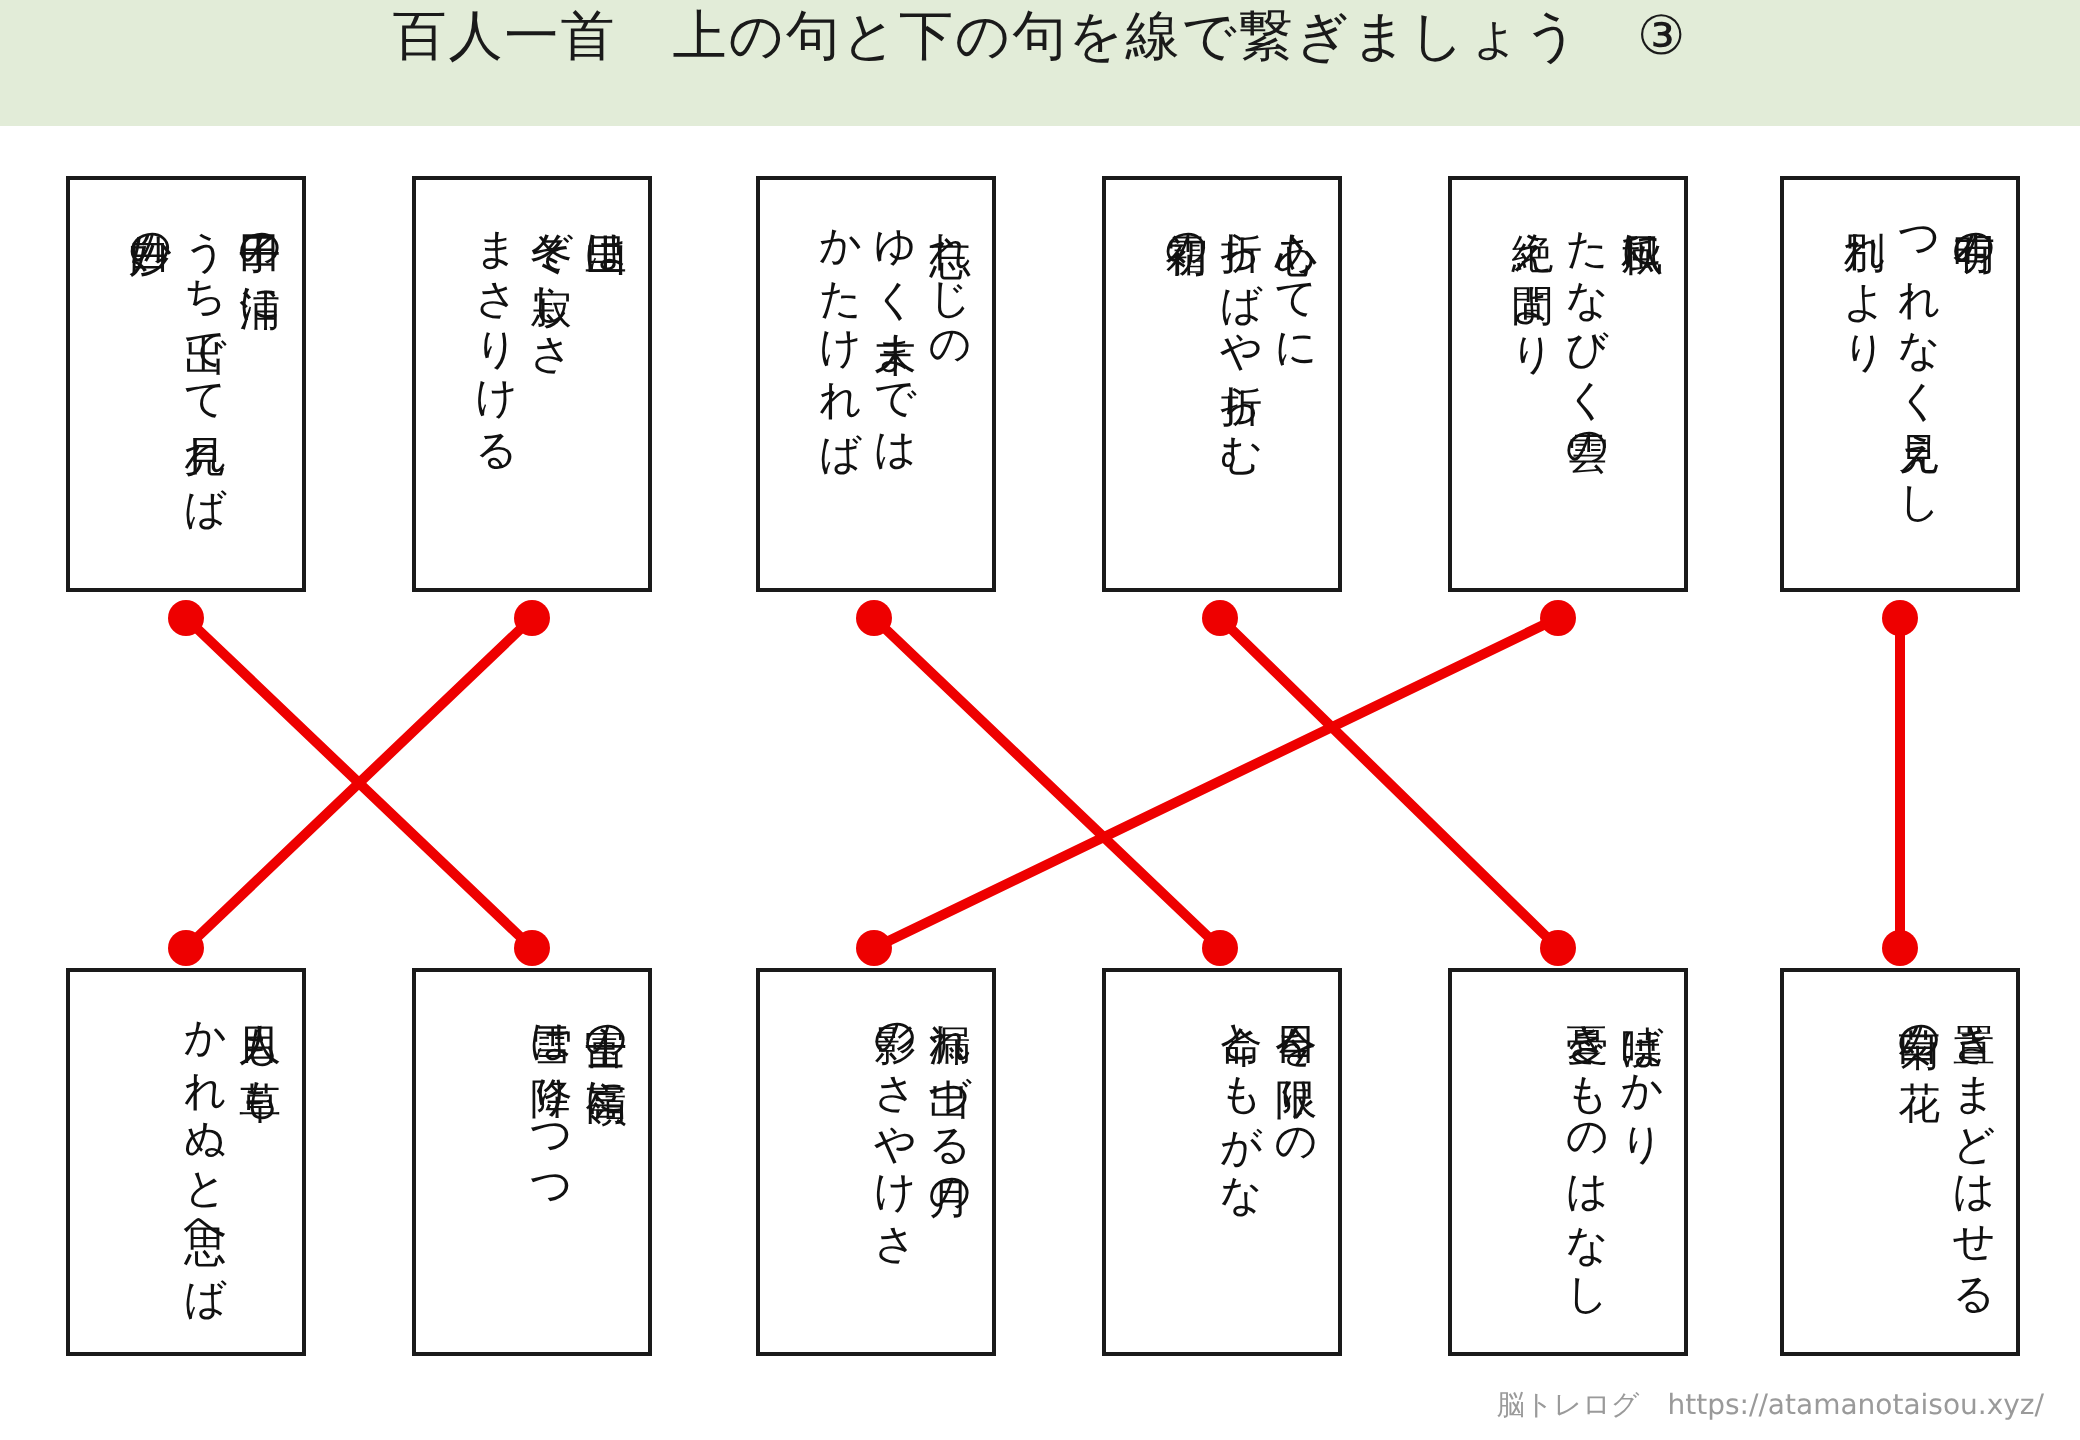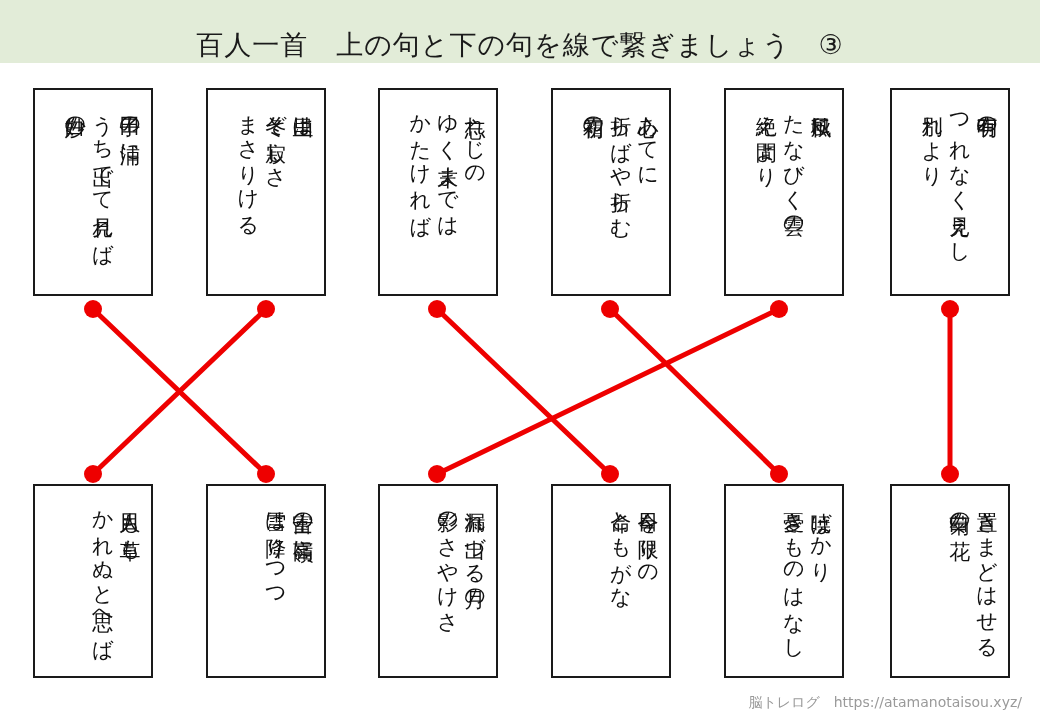--- a/index.html
+++ b/index.html
@@ -9,21 +9,21 @@
     font-family:"Liberation Sans","DejaVu Sans",sans-serif;
     overflow:hidden;
     position:relative;
   }
   #worksheet{position:relative;width:1040px;height:720px;}
 
   
   .header-band{
     position:absolute;left:0;top:0;width:1040px;height:63px;
     background:#e2ecd8;
-    display:flex;align-items:flex-end;justify-content:center;
+    display:flex;align-items:flex-start;justify-content:center;
   }
   .header-title{
     font-size:27px;
     font-weight:400;
     color:#1a1a1a;
     letter-spacing:1px;
     white-space:pre;
     font-family:"DejaVu Sans","Liberation Sans",sans-serif;
   }
 

